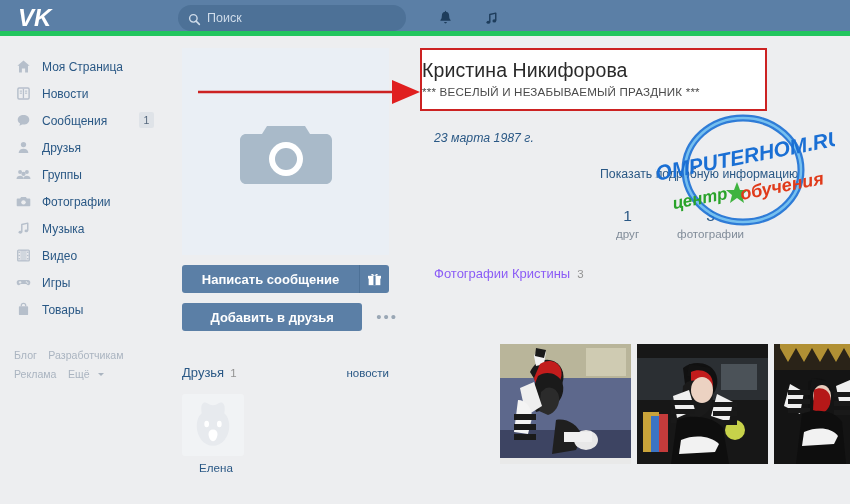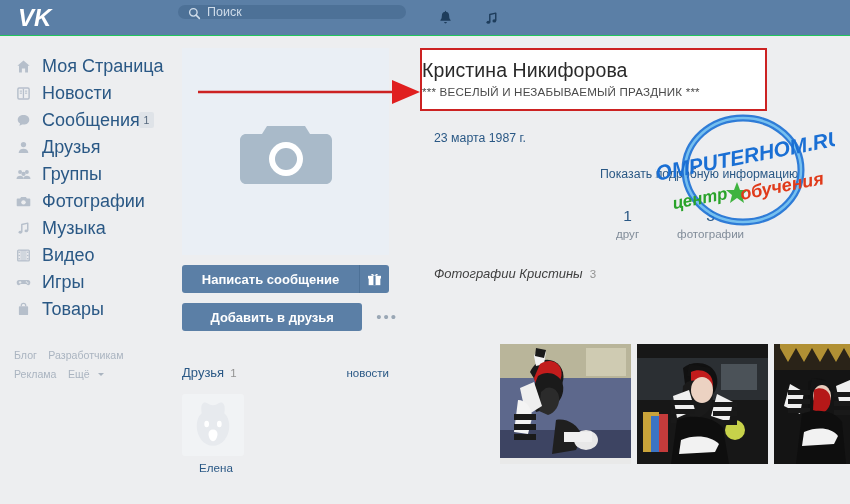--- a/index.html
+++ b/index.html
@@ -8,32 +8,32 @@
     overflow: hidden;
     background: #edeef0;
     font-family: "Liberation Sans", sans-serif;
   }
   #app { position: relative; width: 850px; height: 504px; background: #edeef0; }
 
   
   .topbar {
     position: absolute; left: 0; top: 0; width: 850px; height: 36px;
     background: #5b7fa6;
-    border-bottom: 1px solid #22c55e;
+    border-bottom: 5px solid #22c55e;
   }
   .vk-logo {
     position: absolute; left: 14px; top: 4px;
     width: 44px; height: 28px;
     display: flex; align-items: center; justify-content: center;
   }
   .vk-logo svg { display: block; }
 
   .search-wrap {
     position: absolute; left: 178px; top: 5px;
-    width: 228px; height: 14px;
+    width: 228px; height: 26px;
     background: #4d7197;
     border-radius: 13px;
     display: flex; align-items: center;
   }
   .search-icon { margin-left: 10px; width: 13px; height: 13px; flex: 0 0 13px; }
   .search-input {
     flex: 1; border: 0; background: transparent; outline: none;
     font-family: "Liberation Sans", sans-serif;
     font-size: 12.5px; color: #e6eef7;
     padding: 0 8px 0 6px;
@@ -59,21 +59,21 @@
     display: flex; align-items: center;
     height: 27px; padding-left: 14px;
     cursor: pointer;
   }
   .nav-ico {
     width: 18px; height: 18px; flex: 0 0 18px;
     display: flex; align-items: center; justify-content: center;
     margin-right: 10px;
   }
   .nav-label {
-    font-size: 18px; color: #2a5885; white-space: nowrap;
+    font-size: 12px; color: #2a5885; white-space: nowrap;
   }
   .nav-badge {
     position: absolute; right: 18px; top: 5px;
     min-width: 15px; height: 16px; line-height: 16px;
     padding: 0 4px; text-align: center;
     background: #dfe3e8; color: #55677d;
     font-size: 10.5px; border-radius: 2px;
   }
   .sidebar-footer {
     position: absolute; left: 14px; top: 308px;
@@ -154,38 +154,38 @@
   .pstatus {
     margin-top: 3px; font-size: 11.6px; color: #4a4a4a;
     letter-spacing: .2px;
   }
 
   .info-row {
     display: flex; margin-top: 20px; padding-left: 14px;
     font-size: 12.3px;
   }
   .info-key { width: 166px; color: #818c99; }
-  .info-val { color: #2a5885; }
+  .info-val { color: #2a5885; font-style: italic; }
   .show-more {
     margin-top: 22px; padding-left: 180px;
     font-size: 12.3px; color: #2a5885;
   }
 
   .counters {
     margin-top: 26px; display: flex; padding-left: 196px;
   }
   .counter { text-align: center; margin-right: 38px; }
   .counter .num { font-size: 15.5px; color: #2a5885; }
   .counter .cap { font-size: 11.6px; color: #818c99; margin-top: 2px; }
 
   .photos-head {
     margin-top: 26px; padding-left: 14px;
     display: flex; align-items: baseline;
   }
-  .photos-title { font-size: 13px; color: #404040; font-style: italic; }
+  .photos-title { font-size: 13px; color: #8b5cf6; }
   .photos-count { font-size: 11.5px; color: #939393; margin-left: 7px; }
 
   .photo-strip {
     position: absolute; left: 80px; top: 296px;
     display: flex; gap: 6px;
   }
   .photo { width: 131px; height: 120px; overflow: hidden; background: #111; }
   .photo svg { display: block; }
 
   

